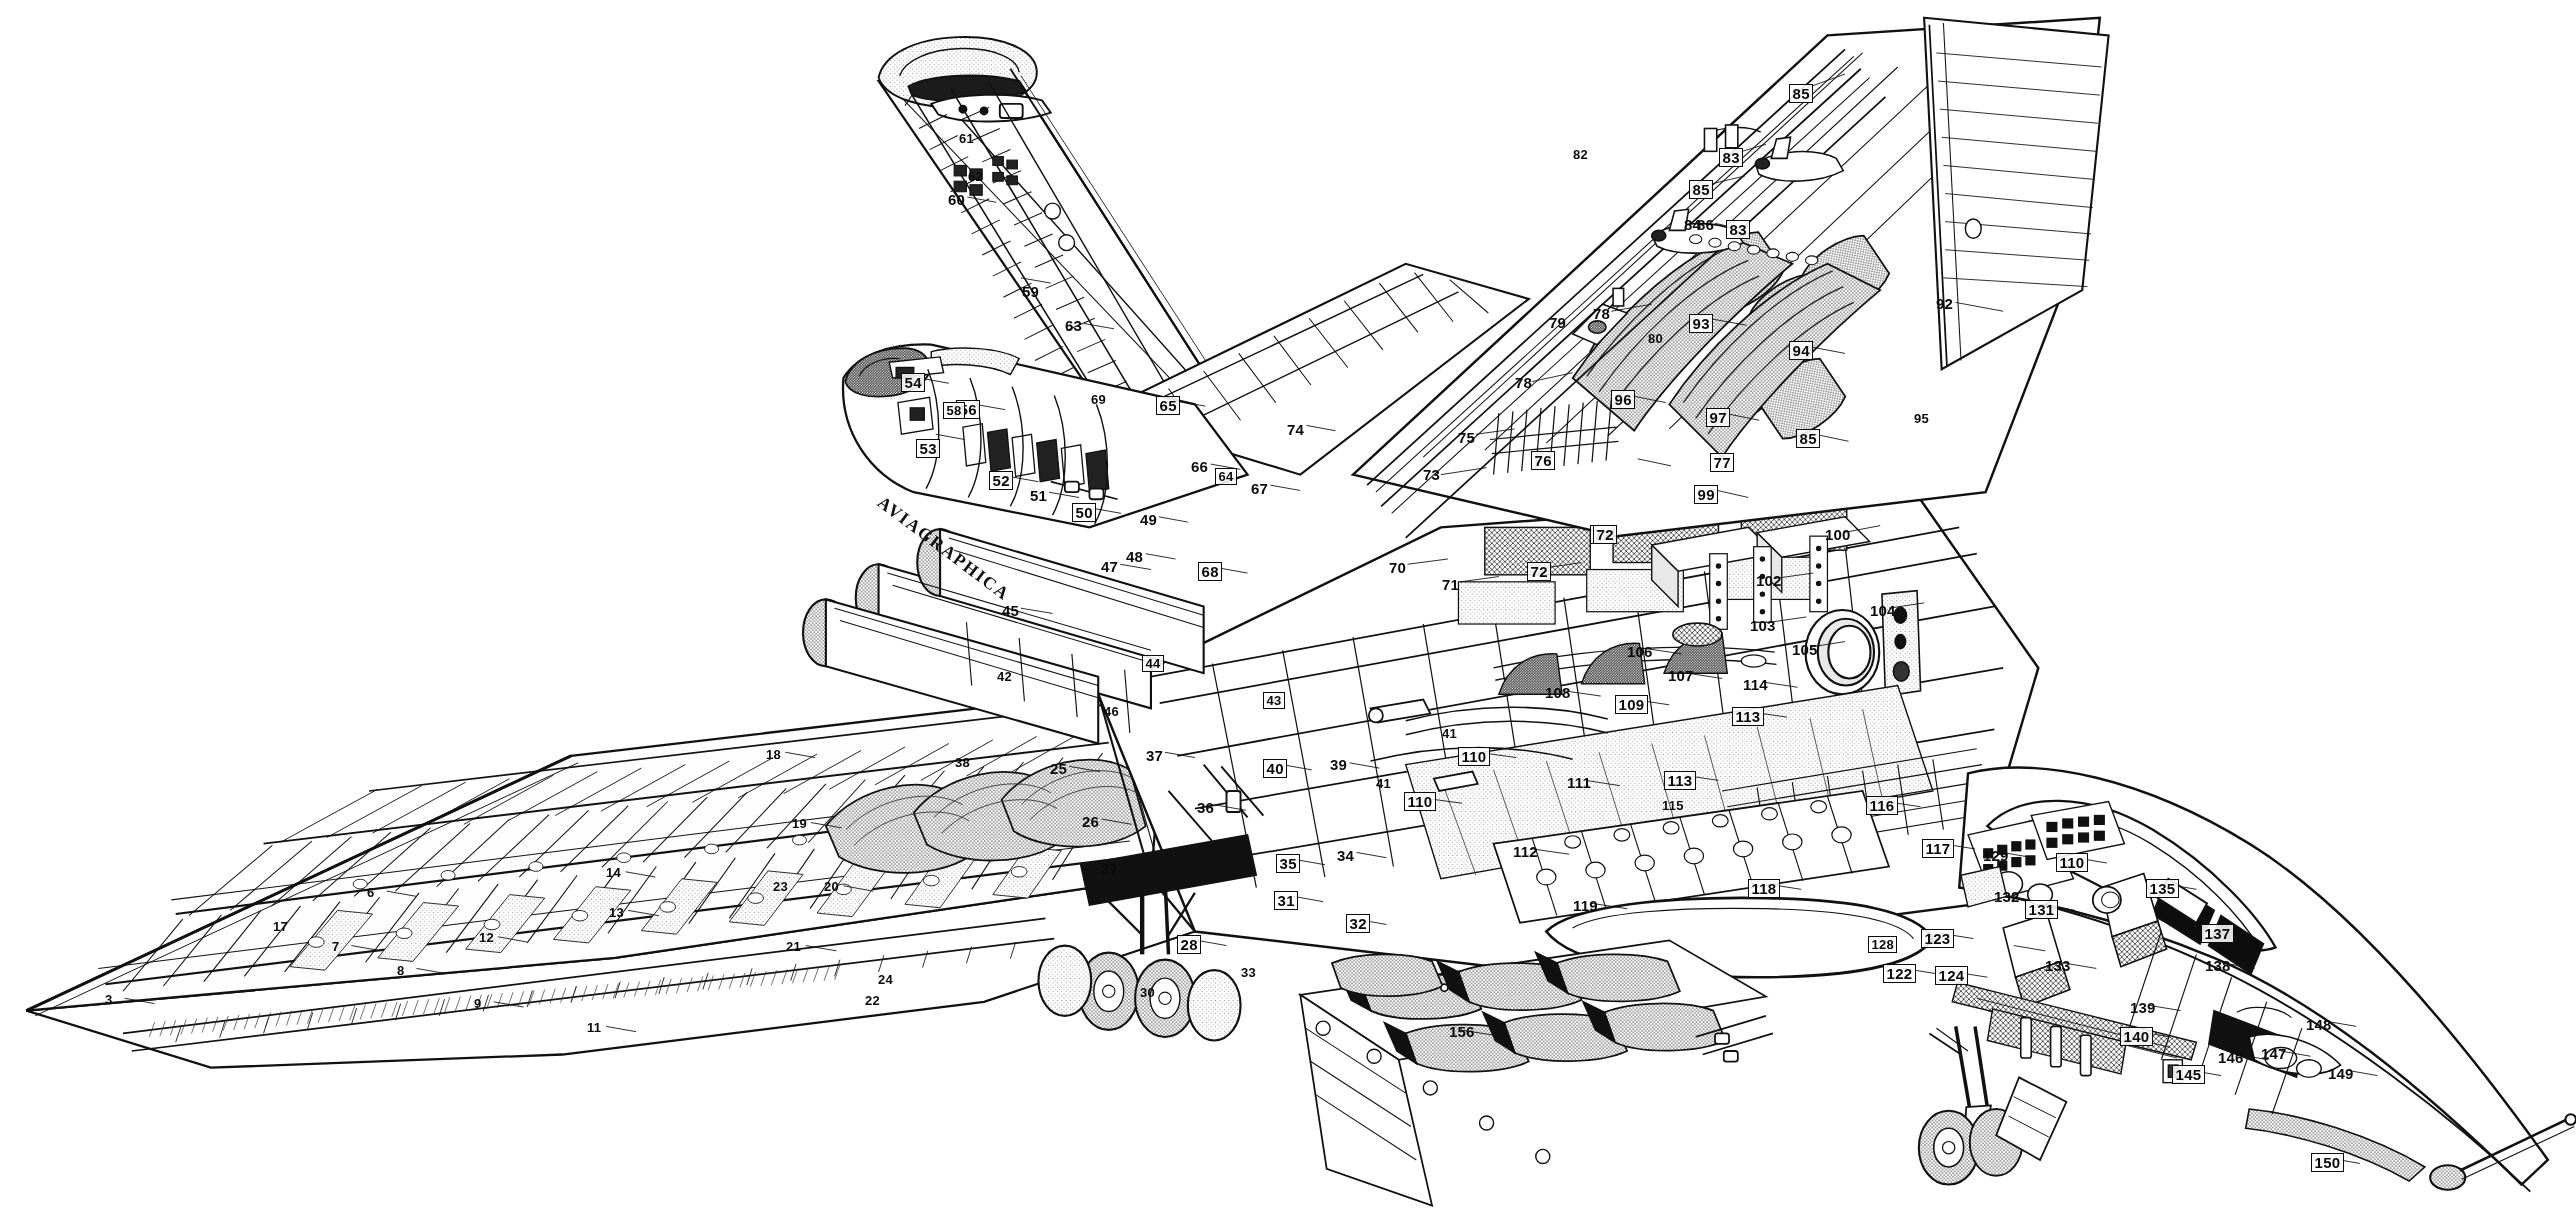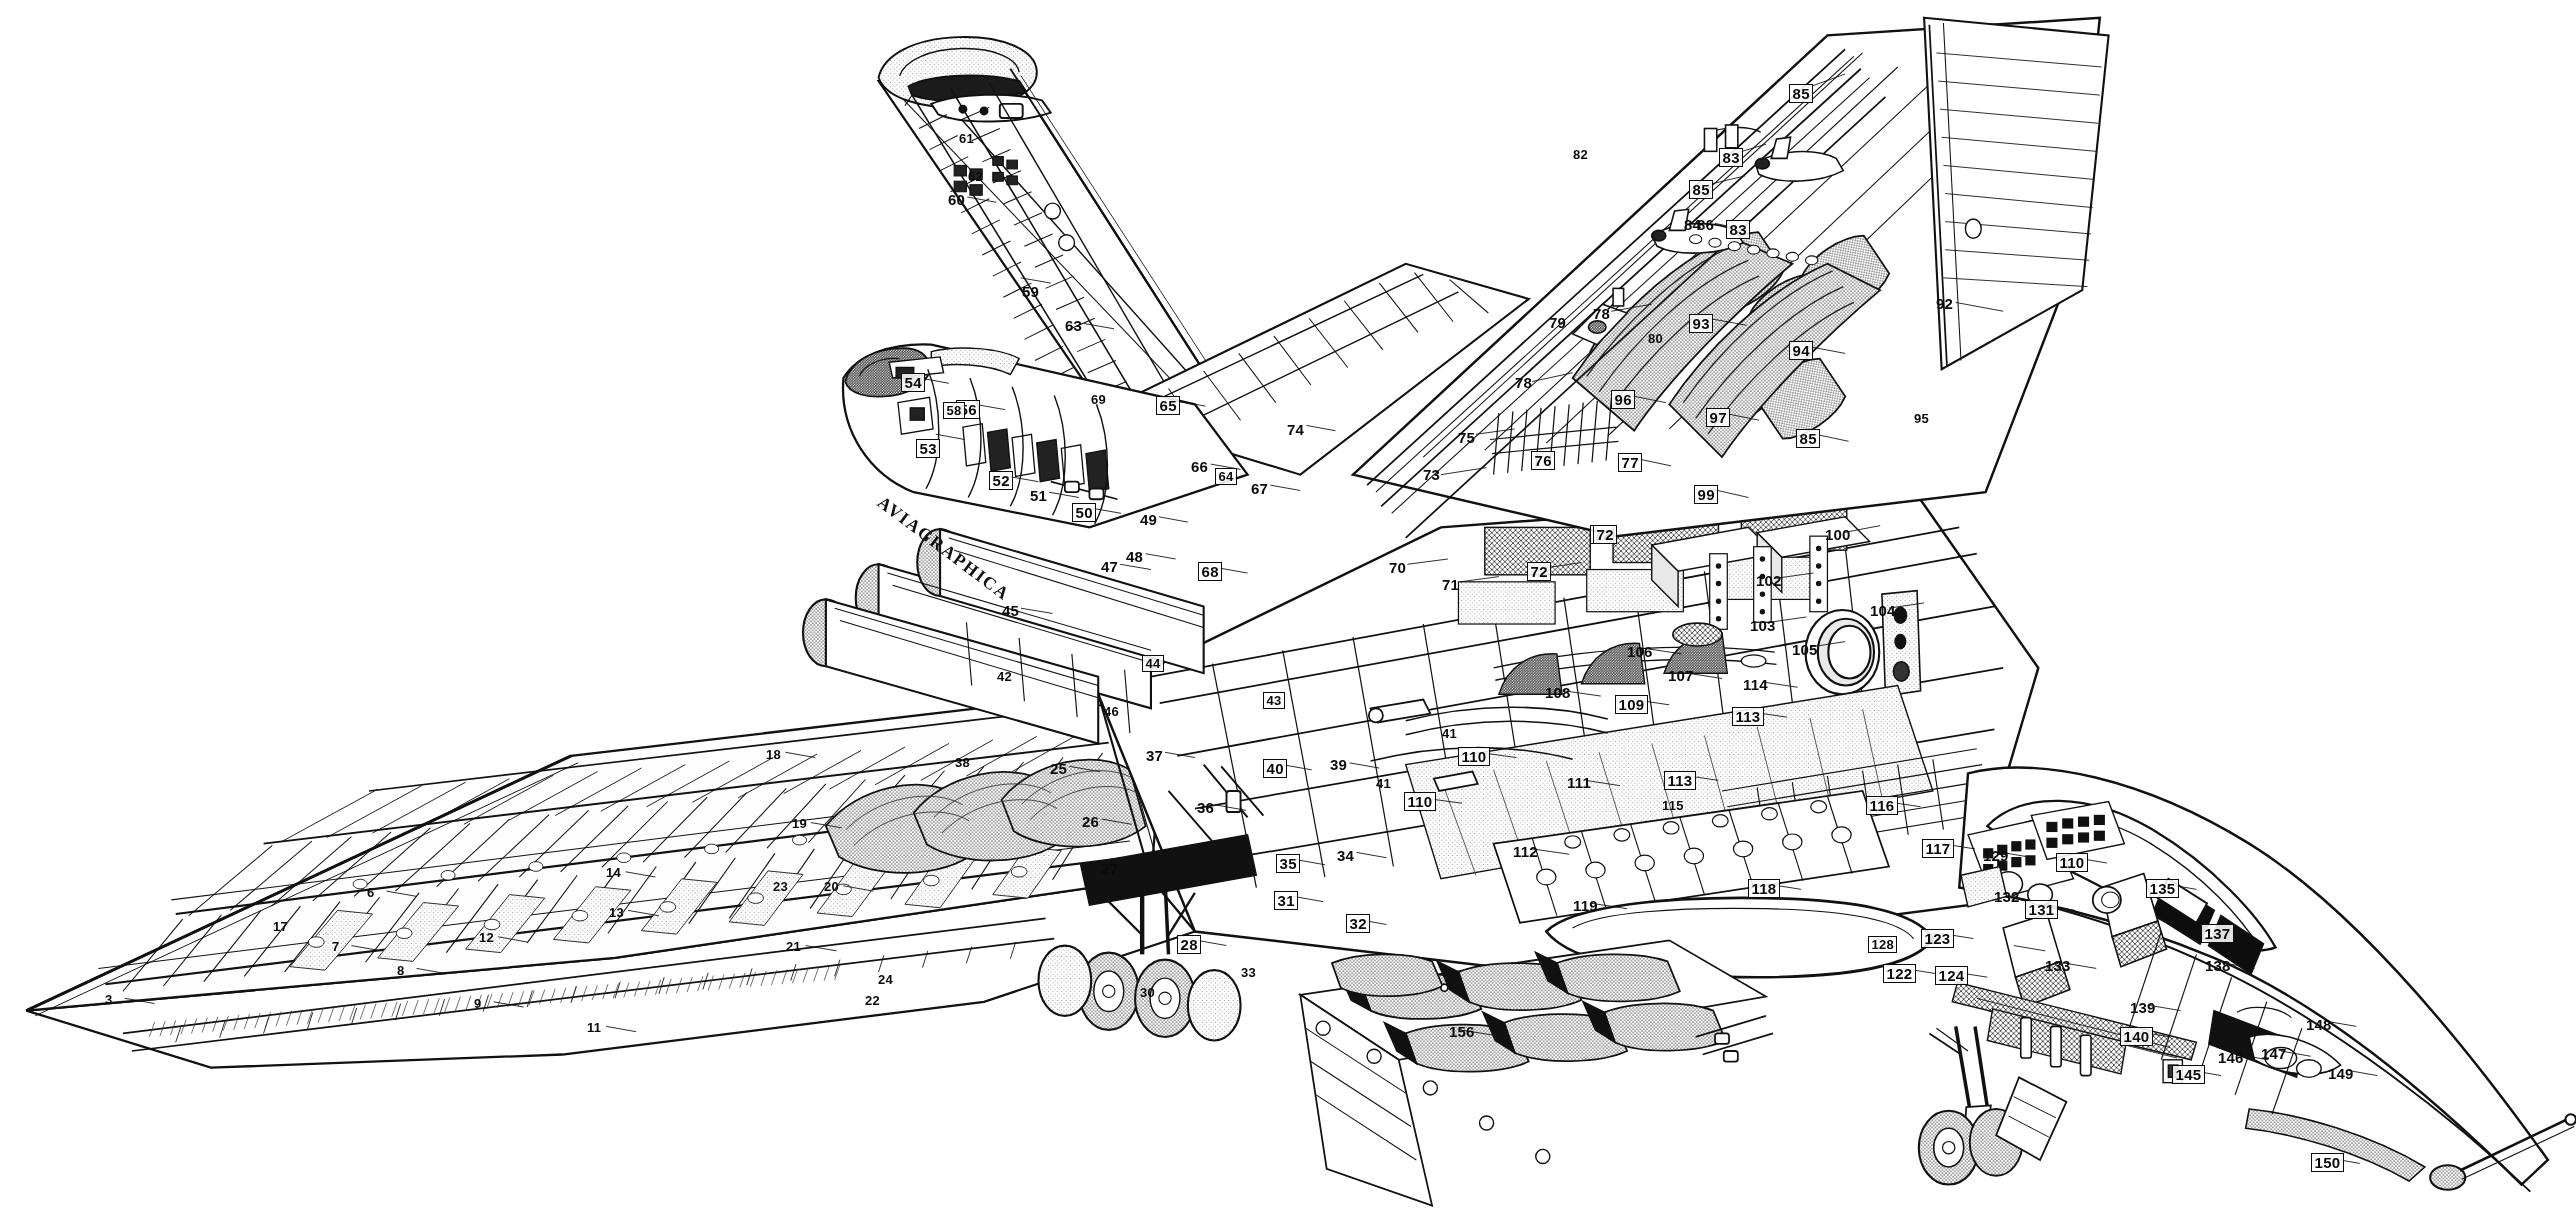--- a/index.html
+++ b/index.html
@@ -1109,21 +1109,21 @@
       <div class="callout c-sm" style="left: 1091px; top: 393px;">69</div>
       <div class="callout c-md" style="left: 1389px; top: 560px;">70</div>
       <div class="callout c-md" style="left: 1442px; top: 577px;">71</div>
       <div class="callout c-md boxed" style="left: 1527px; top: 562px;">72</div>
       <div class="callout c-md boxed" style="left: 1590px; top: 525px;">72</div>
       <div class="callout c-md boxed" style="left: 1593px; top: 525px;">72</div>
       <div class="callout c-md" style="left: 1423px; top: 467px;">73</div>
       <div class="callout c-md" style="left: 1287px; top: 422px;">74</div>
       <div class="callout c-md" style="left: 1458px; top: 430px;">75</div>
       <div class="callout c-md boxed" style="left: 1531px; top: 451px;">76</div>
-      <div class="callout c-md boxed" style="left: 1618px; top: 453px; text-align: right;">77</div>
+      <div class="callout c-md boxed" style="left: 1710px; top: 453px; text-align: right;">77</div>
       <div class="callout c-md" style="left: 1515px; top: 375px;">78</div>
       <div class="callout c-md" style="left: 1593px; top: 306px;">78</div>
       <div class="callout c-md" style="left: 1549px; top: 315px;">79</div>
       <div class="callout c-sm" style="left: 1648px; top: 332px;">80</div>
       <div class="callout c-sm" style="left: 1573px; top: 148px;">82</div>
       <div class="callout c-md boxed" style="left: 1719px; top: 148px;">83</div>
       <div class="callout c-md boxed" style="left: 1726px; top: 220px;">83</div>
       <div class="callout c-md" style="left: 1684px; top: 217px;">84</div>
       <div class="callout c-md boxed" style="left: 1789px; top: 84px;">85</div>
       <div class="callout c-md boxed" style="left: 1689px; top: 180px;">85</div>

